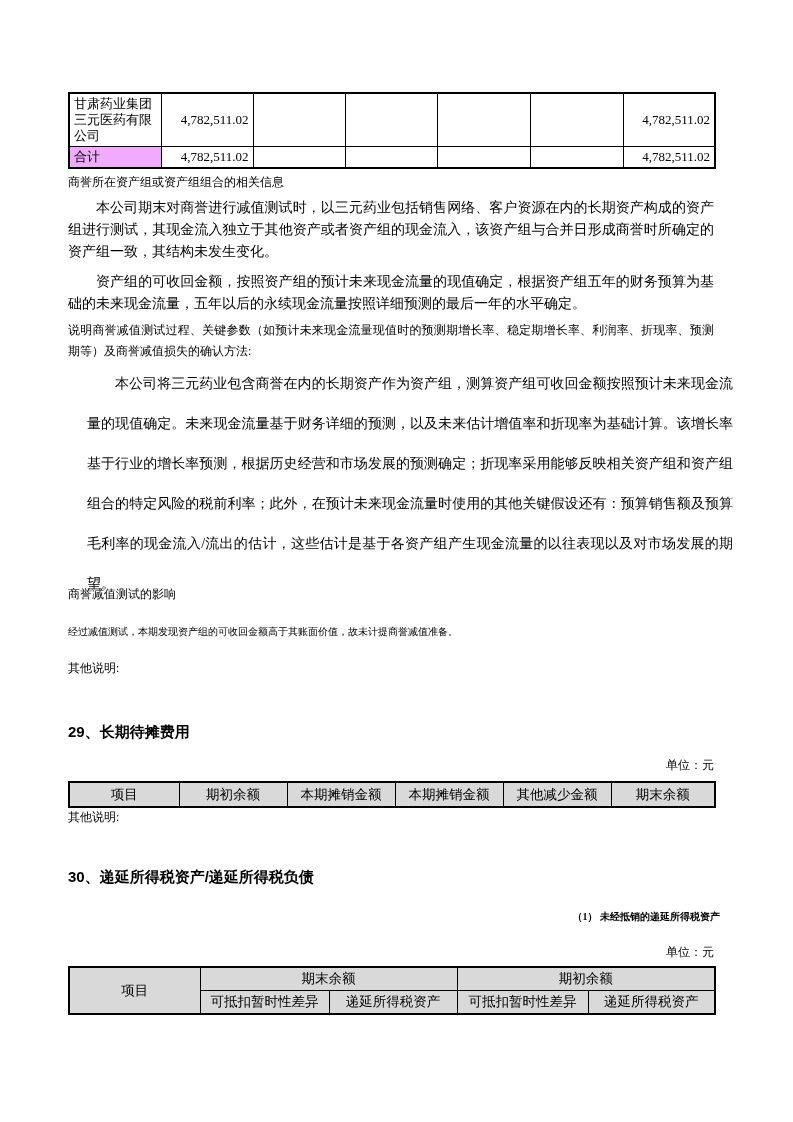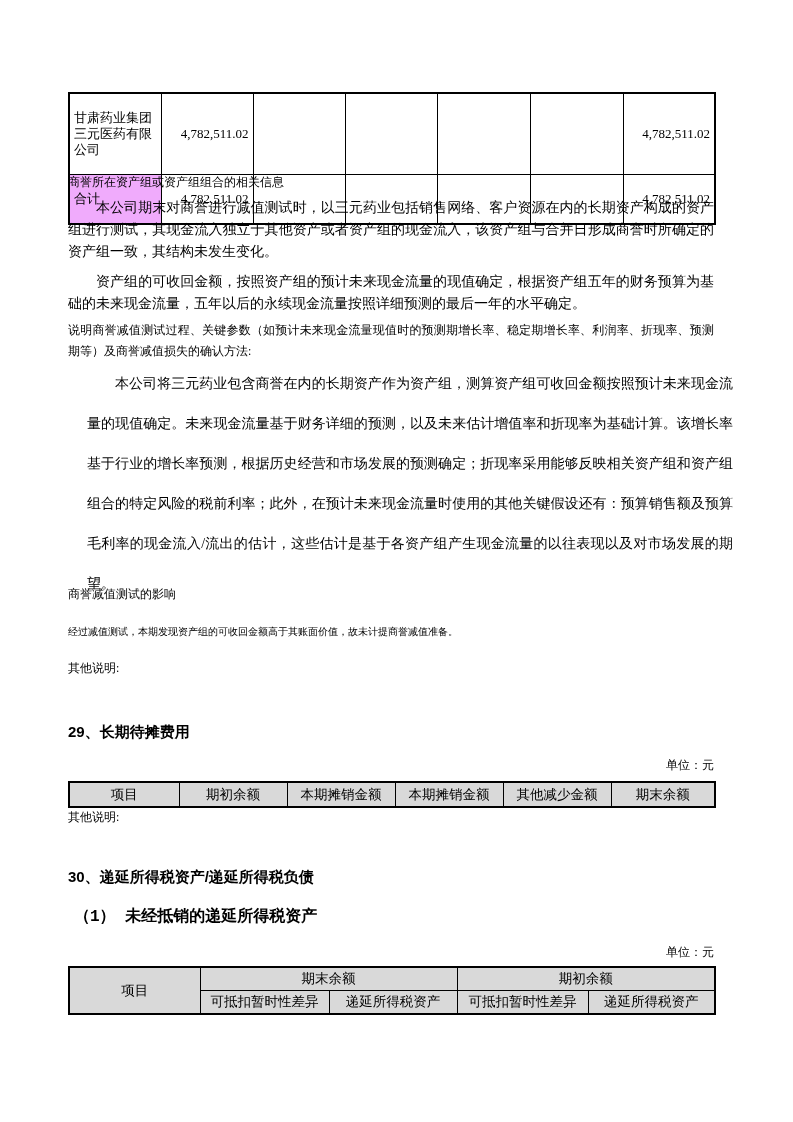--- a/index.html
+++ b/index.html
@@ -13,21 +13,21 @@
     overflow:hidden;
   }
   .abs{position:absolute;left:68px;width:646px;}
 
   
   table{border-collapse:collapse;table-layout:fixed;width:646px;}
   td,th{border:1px solid #000;font-weight:normal;overflow:hidden;}
 
   
   .tbl-top{position:absolute;left:68px;top:92px;border:2px solid #000;}
-  .tbl-top td{font-size:13px;line-height:16px;padding:16px 4px;vertical-align:middle;}
+  .tbl-top td{font-size:13px;line-height:16px;padding:2px 4px;vertical-align:middle;}
   .tbl-top .row-entity{height:49px;}
   .tbl-top .row-total{height:20px;}
   .tbl-top td.lbl{text-align:left;}
   .tbl-top td.num{text-align:right;font-size:13px;}
   .tbl-top td.shade{background:#f0abfc;}
 
   
   .tbl-29{position:absolute;left:68px;top:781px;border:2px solid #000;}
   .tbl-29 td{background:#d9d9d9;text-align:center;font-size:13.5px;height:21px;padding:1px 2px;}
 
@@ -36,21 +36,21 @@
   .tbl-30 td{background:#d9d9d9;text-align:center;font-size:13.5px;height:20px;padding:1px 2px;vertical-align:middle;}
 
   
   .cap{font-size:12px;line-height:16px;}
   .body-par{font-size:14px;text-align:justify;text-indent:2em;}
   .lh22{line-height:22px;}
   .lh32{line-height:40px;margin-left:19px;}
   .plain{font-size:10px;line-height:20px;}
   .small-cap{font-size:12px;line-height:21px;text-align:justify;}
   .heading{font-family:"Liberation Sans","DejaVu Sans",sans-serif;font-weight:bold;font-size:15px;line-height:18px;}
-  .subheading{font-family:Liberation Mono, monospace;font-weight:bold;font-size:16px;line-height:18px;padding-left:6px;}
+  .subheading{font-family:Liberation Serif, serif;font-weight:bold;font-size:10px;line-height:18px;padding-left:6px;text-align:right;}
   .unit{font-size:12px;line-height:16px;text-align:right;}
 </style>
 </head>
 <body>
 
 <div class="page">
 
   <table class="tbl-top">
     <colgroup>
       <col style="width:92px">

